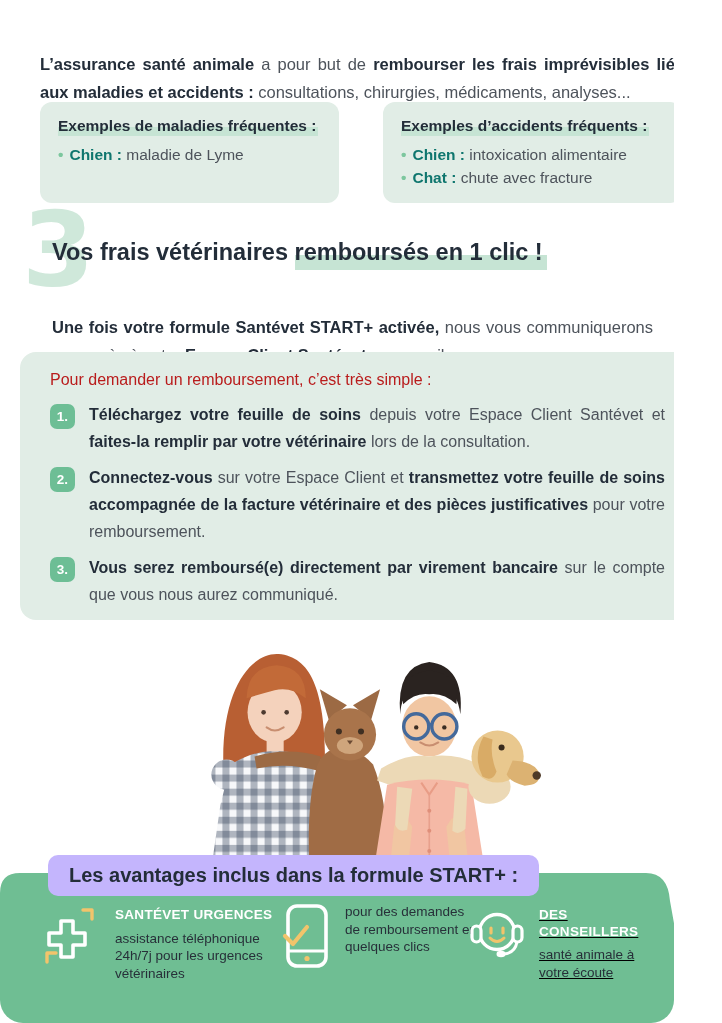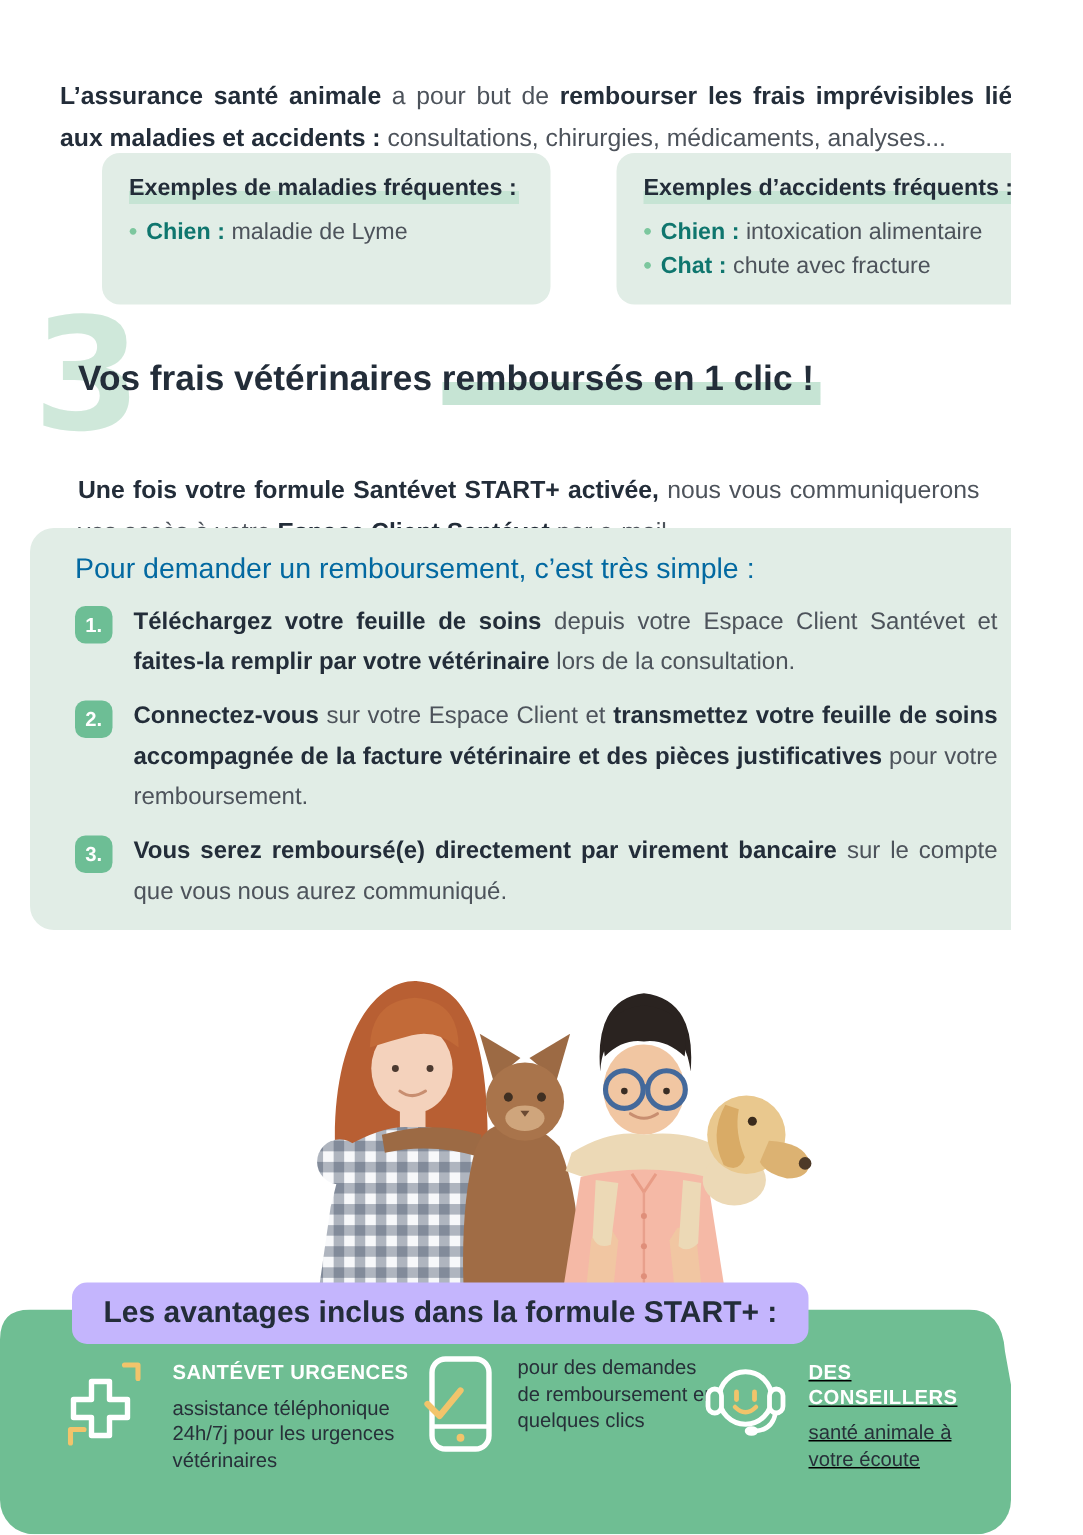--- a/index.html
+++ b/index.html
@@ -5,38 +5,38 @@
   html,body{margin:0;padding:0;background:#ffffff;}
   body{font-family:"Liberation Sans", sans-serif;}
   .page{position:relative;width:674px;height:1023px;background:#fff;overflow:hidden;border-radius:23px;}
 
   
   .intro{position:absolute;left:40px;top:33px;width:644px;font-size:16.5px;line-height:28px;text-align:justify;color:#4d535b;}
   .b{font-weight:bold;color:#232d39;}
   .r{color:#4d535b;}
 
   
-  .example-row{position:absolute;left:40px;top:102px;width:642px;display:flex;gap:44px;margin-left:28px;}
+  .example-row{position:absolute;left:40px;top:102px;width:642px;display:flex;gap:44px;}
   .example-box{flex:1;background:#e1ede6;border-radius:12px;padding:13px 18px 14px;box-sizing:border-box;}
   .box-title{font-size:15.5px;font-weight:bold;color:#232d39;line-height:21px;}
   .box-title .hl{background:linear-gradient(to bottom,transparent 55%,#c6e4d4 55%);padding:0 2px 2px 0;}
   .box-items{margin-top:7px;font-size:15.5px;line-height:23px;}
   .dot{color:#7cc79e;font-weight:bold;margin-right:6px;}
   .item-label{font-weight:bold;color:#0f766e;}
   .item-value{color:#4d535b;}
 
   
   .big-number{position:absolute;left:22px;top:198px;font-family:"DejaVu Sans",sans-serif;font-size:104px;font-weight:bold;line-height:1;color:#cfe8da;letter-spacing:-3px;z-index:0;}
   .section-title{position:absolute;left:52px;top:239px;font-size:23.5px;font-weight:800;color:#232d39;z-index:1;white-space:nowrap;}
   .section-title .hl2{background:linear-gradient(to bottom,transparent 50%,#c6e4d4 50%);padding:0 4px 5px 0;}
   .lead{position:absolute;left:52px;top:296px;width:601px;font-size:16.5px;line-height:28px;text-align:justify;}
 
   
   .steps-panel{position:absolute;left:20px;top:352px;width:682px;box-sizing:border-box;background:#e1ede6;border-radius:16px;padding:16px 30px 12px 30px;}
-  .steps-intro{font-size:19px;color:#0369a1;line-height:24px;margin:0 0 8px 0;}
+  .steps-intro{font-size:16px;color:#b91c1c;line-height:24px;margin:0 0 8px 0;}
   .step{display:flex;margin-top:9px;align-items:flex-start;}
   .step-badge{flex:0 0 auto;width:25px;height:25px;border-radius:7px;background:#6dbe95;color:#fff;font-weight:bold;font-size:13.5px;display:flex;align-items:center;justify-content:center;margin:3px 14px 0 0;}
   .step-text{font-size:16px;line-height:27px;text-align:justify;width:576px;color:#4d535b;}
 
   
   .photo{position:absolute;left:166px;top:634px;width:392px;height:241px;z-index:0;}
 
   
   .banner{position:absolute;left:48px;top:855px;height:41px;background:#c4b5fd;border-radius:10px;display:flex;align-items:center;padding:0 21px;font-size:20px;font-weight:800;color:#232d39;white-space:nowrap;z-index:3;}
   .footer{position:absolute;left:0;top:873px;width:722px;height:150px;z-index:1;}

